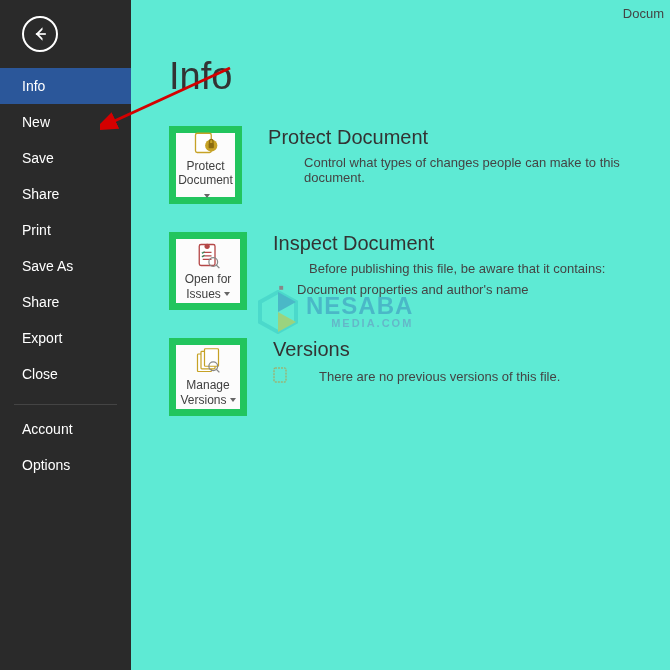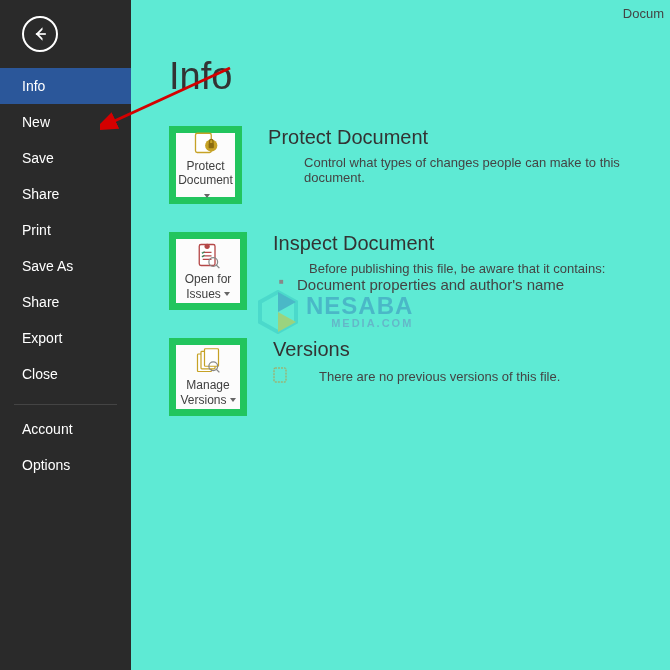--- a/index.html
+++ b/index.html
@@ -18,21 +18,21 @@
   
   .main { flex: 1; padding: 55px 20px 20px 38px; color: #333; position: relative; }
   .page-title { font-size: 38px; font-weight: 300; color: #333; margin-bottom: 28px; }
   .section { display: flex; margin-bottom: 28px; }
   .tile { width: 78px; height: 78px; border: 7px solid #22c55e; background: #fcfcfc; display: flex; flex-direction: column; align-items: center; justify-content: center; font-size: 12px; color: #404040; text-align: center; line-height: 1.2; cursor: pointer; padding: 4px 2px; }
   .tile .ico { height: 30px; display: flex; align-items: center; justify-content: center; margin-bottom: 3px; }
   .tile .drop::after { content: ""; display: inline-block; border-top: 4px solid #666; border-left: 3px solid transparent; border-right: 3px solid transparent; margin-left: 3px; vertical-align: middle; }
   .sec-body { margin-left: 26px; }
   .sec-heading { font-size: 20px; color: #333; margin-bottom: 6px; font-weight: 400; }
   .sec-text { font-size: 13px; color: #444; margin-left: 36px; }
-  .sec-list { font-size: 15px; color: #444; padding-left: 24px; }
+  .sec-list { font-size: 13px; color: #444; margin-top: 6px; padding-left: 24px; }
   .sec-list li { list-style: none; position: relative; }
   .sec-list li::before { content: "■"; position: absolute; left: -18px; top: 1px; font-size: 8px; color: #888; }
   .ver-line { display: flex; align-items: center; font-size: 13px; color: #444; margin-top: 6px; gap: 24px; }
   .ver-line .vico { margin-right: 8px; color: #b59a4a; }
   
   .annot { position: absolute; pointer-events: none; }
   
   .wm { position: absolute; left: 256px; top: 290px; opacity: 0.40; pointer-events: none; display: flex; align-items: center; }
   .wm .wtxt { margin-left: 6px; text-align: right; }
   .wm .w1 { font-size: 24px; font-weight: 700; color: #2e6fb5; letter-spacing: 1px; line-height: 0.9; }

